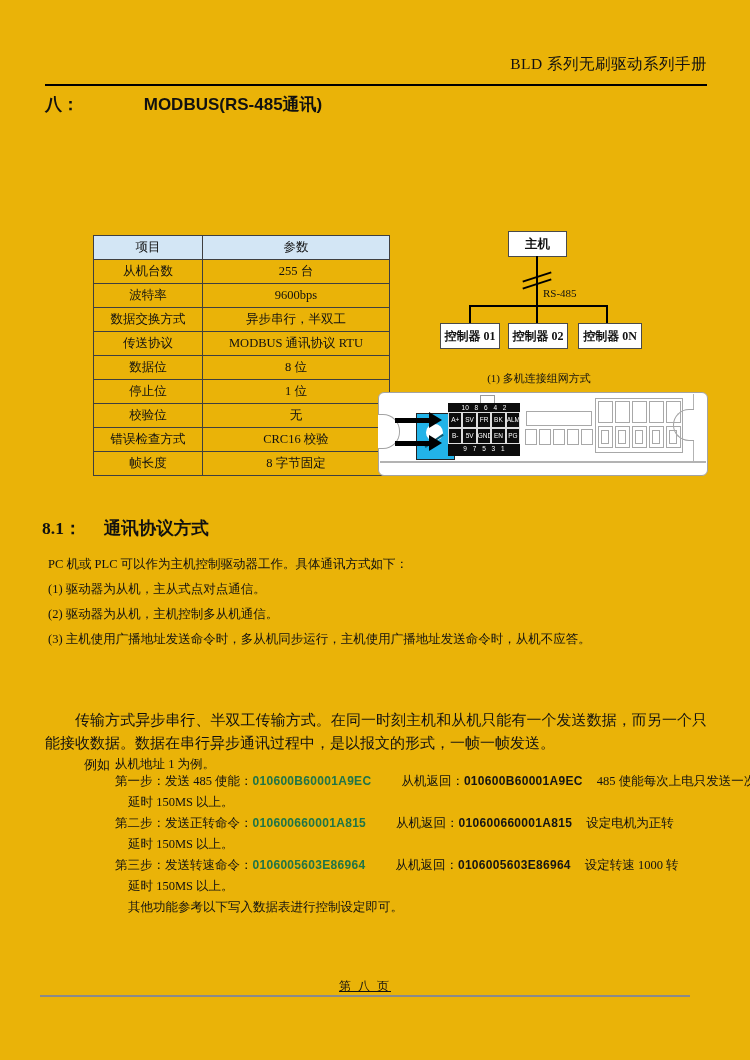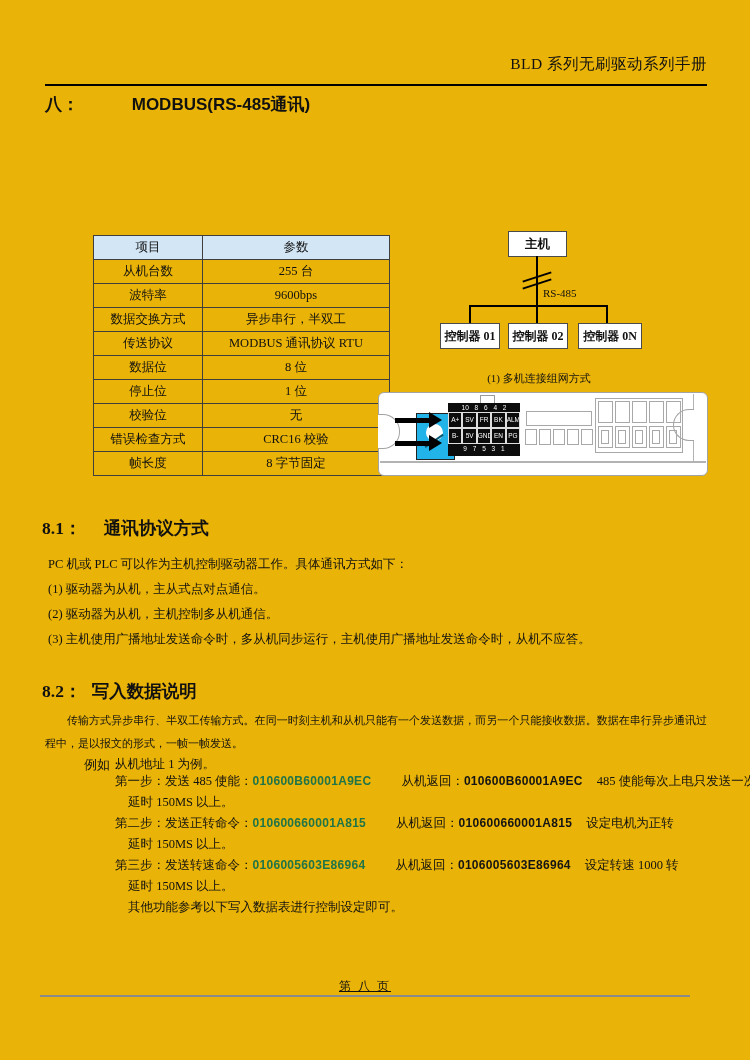--- a/index.html
+++ b/index.html
@@ -6,21 +6,21 @@
   .page{position:relative;width:750px;height:1060px;background:#eab308;overflow:hidden;
         font-family:"Liberation Serif","DejaVu Serif",serif;color:#111;}
 
   
   .hdr-title{position:absolute;top:54px;right:43px;font-size:15.5px;letter-spacing:.5px;}
   .hdr-rule{position:absolute;top:84px;left:45px;width:662px;height:2px;background:#000;}
 
   
   .h8{position:absolute;top:93px;left:45px;font-family:"Liberation Sans","DejaVu Sans",sans-serif;
       font-weight:bold;font-size:17px;}
-  .h8 .h8-title{margin-left:20px;padding-left:28px;}
+  .h8 .h8-title{margin-left:32px;padding-left:28px;}
 
   .intro{position:absolute;top:126px;left:45px;width:662px;margin:0;font-size:12.5px;
          line-height:23.5px;text-indent:2em;text-align:justify;}
 
   
   .ptable{position:absolute;top:235px;left:93px;border-collapse:collapse;table-layout:fixed;
           font-size:12.5px;border-radius:16px;}
   .ptable th,.ptable td{border:1px solid #3f3f3f;text-align:center;height:23px;padding:0 4px;font-weight:normal;}
   .ptable th{background:#d3e6f5;}
   .ptable .c1{width:100px;}
@@ -77,21 +77,21 @@
   .bd-rb i b{display:block;width:6px;height:12px;border:1px solid #a8a8a8;}
 
   
   .h81{position:absolute;top:516px;left:42px;font-size:17.5px;font-weight:bold;}
   .h81 .sp{margin-left:18px;}
   .s81{position:absolute;top:552px;left:48px;font-size:12.5px;line-height:25px;white-space:nowrap;}
 
   
   .h82{position:absolute;top:679px;left:42px;font-size:17.5px;font-weight:bold;}
   .h82 .sp{margin-left:6px;}
-  .s82p{position:absolute;top:709px;left:45px;width:662px;margin:0;font-size:11px;
+  .s82p{position:absolute;top:709px;left:45px;width:662px;margin:0;font-size:15px;
         line-height:22.5px;text-indent:2em;text-align:justify;}
   .exlabel{position:absolute;top:756px;left:84px;font-size:13px;}
   .extext{position:absolute;top:756px;left:115px;font-size:12.5px;}
 
   .steps{position:absolute;top:771px;left:115px;font-size:12.5px;line-height:21px;white-space:nowrap;}
   .steps .indent{padding-left:13px;}
   .code{font-family:"Liberation Sans","DejaVu Sans",sans-serif;font-weight:600;font-size:12px;letter-spacing:.3px;}
   .code.sent{color:#1f7448;}
   .code.ret{color:#141414;}
   .gsep{display:inline-block;width:30px;}
@@ -253,24 +253,20 @@
     <span>8.1：</span>
     <span class="sp">通讯协议方式</span>
   </div>
   <div class="s81">
     <div>PC 机或 PLC 可以作为主机控制驱动器工作。具体通讯方式如下：</div>
     <div>(1)  驱动器为从机，主从式点对点通信。</div>
     <div>(2)  驱动器为从机，主机控制多从机通信。</div>
     <div>(3)  主机使用广播地址发送命令时，多从机同步运行，主机使用广播地址发送命令时，从机不应答。</div>
   </div>
 
-  <div class="h82">
-    <span>8.2：</span>
-    <span class="sp">写入数据说明</span>
-  </div>
   <p class="s82p">传输方式异步串行、半双工传输方式。在同一时刻主机和从机只能有一个发送数据，而另一个只能接收数据。数据在串行异步通讯过程中，是以报文的形式，一帧一帧发送。</p>
   <div class="exlabel">例如：</div>
   <div class="extext">从机地址 1 为例。</div>
 
   <div class="steps">
     <div>
       <span>第一步：发送 485 使能：</span><span class="code sent">010600B60001A9EC</span><span class="gsep"></span><span>从机返回：</span><span class="code ret">010600B60001A9EC</span><span class="nsep"></span><span>485 使能每次上电只发送一次即可</span>
     </div>
     <div class="indent">延时 150MS 以上。</div>
     <div>

